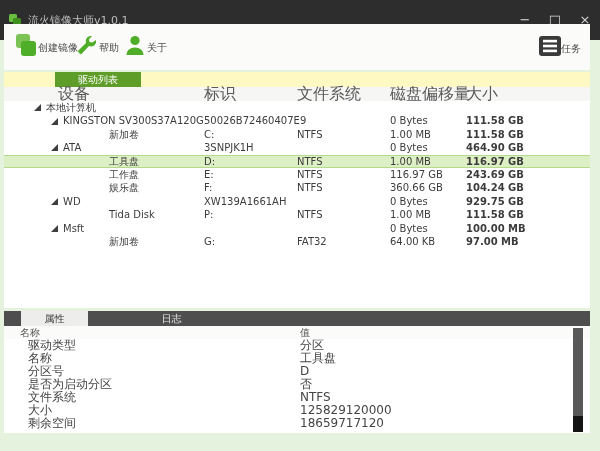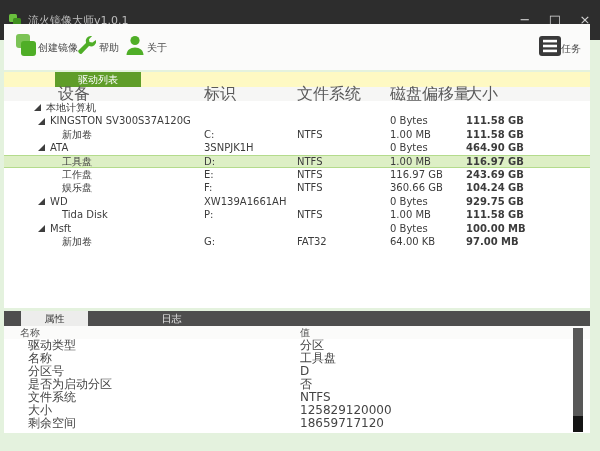--- a/index.html
+++ b/index.html
@@ -28,21 +28,21 @@
     color:#ffffff;font-size:10px;line-height:15px;text-align:center;}
   .colheaders{position:absolute;top:87px;left:4px;width:586px;height:14px;background:#f6f6f5;
     font-size:16px;color:#5a5a5a;line-height:14px;}
   .colheaders span{position:absolute;white-space:nowrap;}
   .ch-dev{left:54px;} .ch-id{left:200px;} .ch-fs{left:293px;} .ch-off{left:386px;} .ch-size{left:462px;}
 
   .drivelist{position:absolute;top:101px;left:4px;width:586px;height:207px;background:#ffffff;}
   .drow{position:relative;height:13.4px;line-height:13.4px;font-size:10px;color:#3c3c3c;}
   .drow span{white-space:nowrap;}
   .c-dev{position:absolute;left:0;top:0;display:flex;align-items:center;height:13.4px;}
-  .lvl0 .c-dev{padding-left:30px;} .lvl1 .c-dev{padding-left:34px;} .lvl2 .c-dev{padding-left:58px;}
+  .lvl0 .c-dev{padding-left:30px;} .lvl1 .c-dev{padding-left:47px;} .lvl2 .c-dev{padding-left:58px;margin-left:47px;}
   .c-id{position:absolute;left:200px;} .c-fs{position:absolute;left:293px;}
   .c-off{position:absolute;left:386px;} .c-size{position:absolute;left:462px;font-weight:bold;}
   .tri{display:inline-block;width:0;height:0;border-left:7px solid transparent;
     border-bottom:7px solid #3e3e3e;margin-right:5px;}
   .drow.sel{background:#ddefc5;box-shadow:inset 0 1px 0 #b4db8c, inset 0 -1px 0 #b4db8c;}
 
   
   .tabbar{position:absolute;top:311px;left:4px;width:586px;height:15px;background:#4e4e4e;display:flex;}
   .btab{height:15px;line-height:15px;width:67px;text-align:center;font-size:10px;color:#ececec;}
   .btab.first{margin-left:17px;}
@@ -144,20 +144,21 @@
         <span class="c-id"></span>
         <span class="c-fs"></span>
         <span class="c-off"></span>
         <span class="c-size"></span>
       </div>
       <div class="drow lvl1">
         <span class="c-dev">
           <span class="tri"></span>
           <span>KINGSTON SV300S37A120G</span>
         </span>
+        <span class="c-id">50026B72460407E9</span>
         <span class="c-fs"></span>
         <span class="c-off">0 Bytes</span>
         <span class="c-size">111.58 GB</span>
       </div>
       <div class="drow lvl2">
         <span class="c-dev">
           <span>新加卷</span>
         </span>
         <span class="c-id">C:</span>
         <span class="c-fs">NTFS</span>

